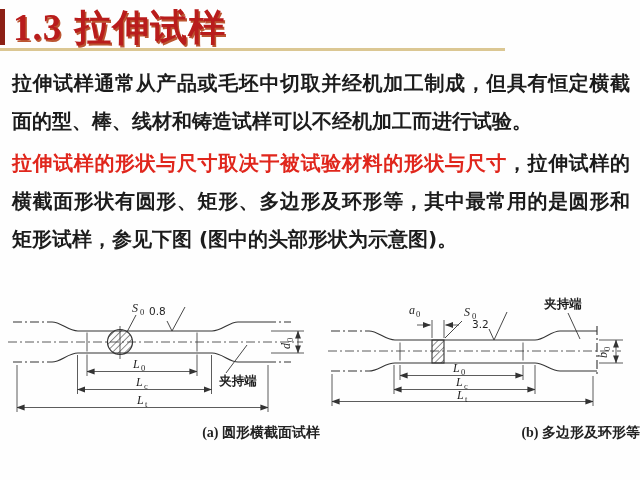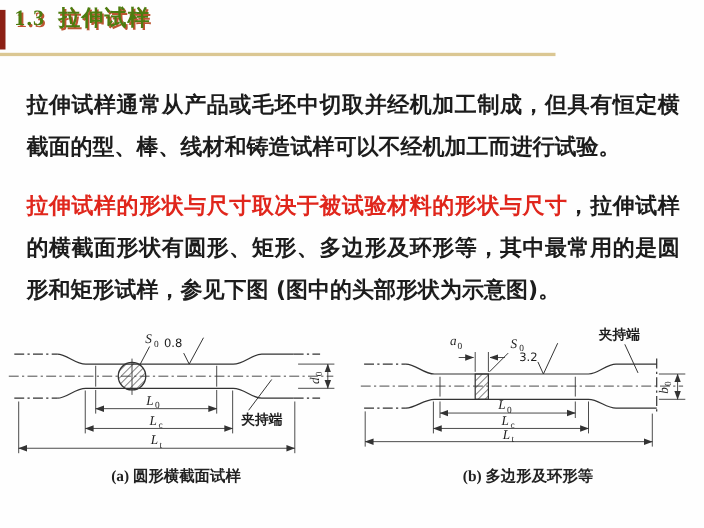--- a/index.html
+++ b/index.html
@@ -1,36 +1,36 @@
 <!DOCTYPE html>
 <html><head>
 <meta charset="utf-8">
 <style>
   html,body{margin:0;padding:0;background:#ffffff;}
   .slide{position:relative;width:640px;height:480px;background:#fefefe;overflow:hidden;
          font-family:"DejaVu Sans",sans-serif;}
 
   
   .accent-bar{position:absolute;left:0;top:9px;width:5px;height:36px;background:#8c2015;}
-  .slide-title{position:absolute;left:13px;top:3px;margin:0;font-size:20px;font-weight:bold;
-               color:#4d7c0f;text-shadow:1.5px 1.5px 0 #bb5531;letter-spacing:1px;white-space:nowrap;}
+  .slide-title{position:absolute;left:13px;top:3px;margin:0;font-size:37px;font-weight:bold;
+               color:#b91c1c;text-shadow:1.5px 1.5px 0 #bb5531;letter-spacing:1px;white-space:nowrap;}
   .slide-title .num{font-family:"Liberation Serif",serif;margin-right:12px;}
   .title-underline{position:absolute;left:0;top:48px;width:505px;height:3px;background:#dbc793;}
 
   
   .body-text{position:absolute;left:8px;top:60px;width:626px;font-size:20px;line-height:38px;
              font-weight:bold;color:#1c1c1c;text-align:justify;}
-  .body-text p{margin:16px;}
+  .body-text p{margin:4px;}
   .hl-red{color:#e0261c;}
 
   
   .figures{position:absolute;left:0;top:281px;width:640px;display:flex;}
   figure{margin:0;width:320px;}
   figcaption{font-family:"Liberation Serif",serif;font-weight:bold;font-size:14px;
-             text-align:center;color:#222;margin-top:1px;}
+             text-align:right;color:#222;margin-top:1px;}
   svg{display:block;margin:0 auto;}
 
   
   .ln{stroke:#333;fill:none;stroke-width:1.1;}
   .dd{stroke-dasharray:9 3 2 3;}
   .thin{stroke-width:0.8;}
   .dim{stroke:#333;stroke-width:0.8;fill:none;}
   .ann{stroke:#333;stroke-width:0.9;fill:none;}
   svg text{fill:#1e1e1e;}
   .dim-main{font-family:"Liberation Serif",serif;font-style:italic;font-size:12px;}

